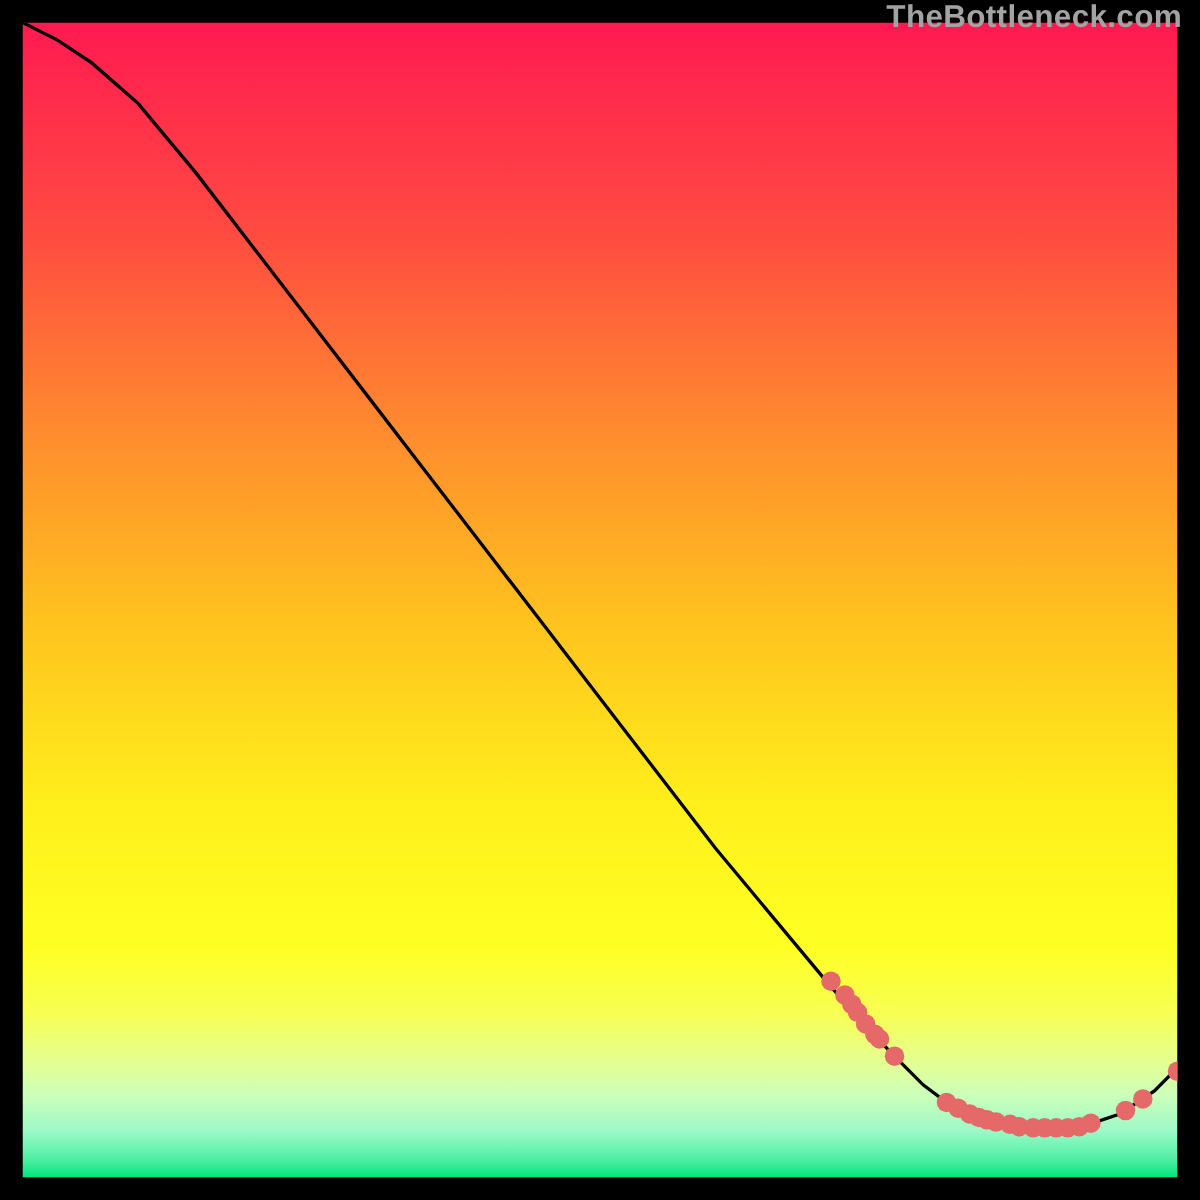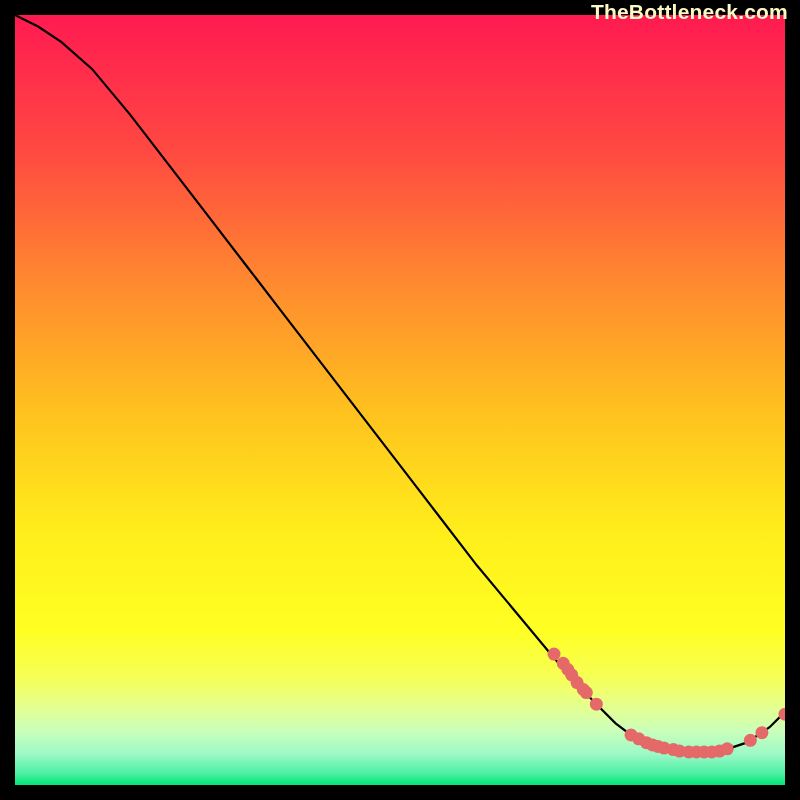--- a/index.html
+++ b/index.html
@@ -18,21 +18,21 @@
     height: 770px;
     background: #000000;
   }
   .watermark {
     position: absolute;
     top: 0px;
     right: 12px;
     font-family: Arial, Helvetica, sans-serif;
     font-size: 21px;
     font-weight: bold;
-    color: #fef9c3;
+    color: #a3a3a3;
     letter-spacing: 0.2px;
     z-index: 10;
   }
   svg {
     position: absolute;
     left: 15px;
     top: 15px;
     width: 770px;
     height: 770px;
   }

